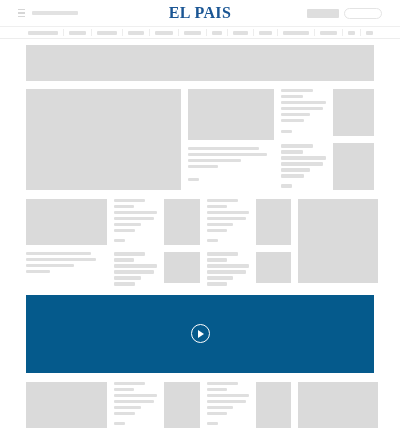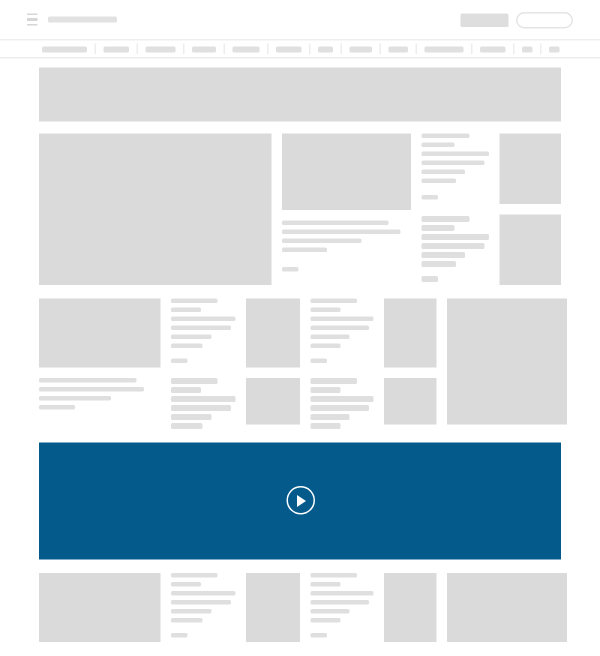--- a/index.html
+++ b/index.html
@@ -113,20 +113,21 @@
 
     <div class="header-left">
       <span class="hamburger">
         <i></i>
           <i></i>
           <i></i>
       </span>
       <span class="ph hdr-bar"></span>
     </div>
 
+    <div class="logo">EL PAIS</div>
 
     <div class="header-right">
       <span class="hdr-chip"></span>
       <span class="hdr-btn"></span>
     </div>
   </div>
 
   <div class="nav" id="nav-root">
       <span class="nav-item">
         <span class="nav-ph" style="width: 30px;"></span>

